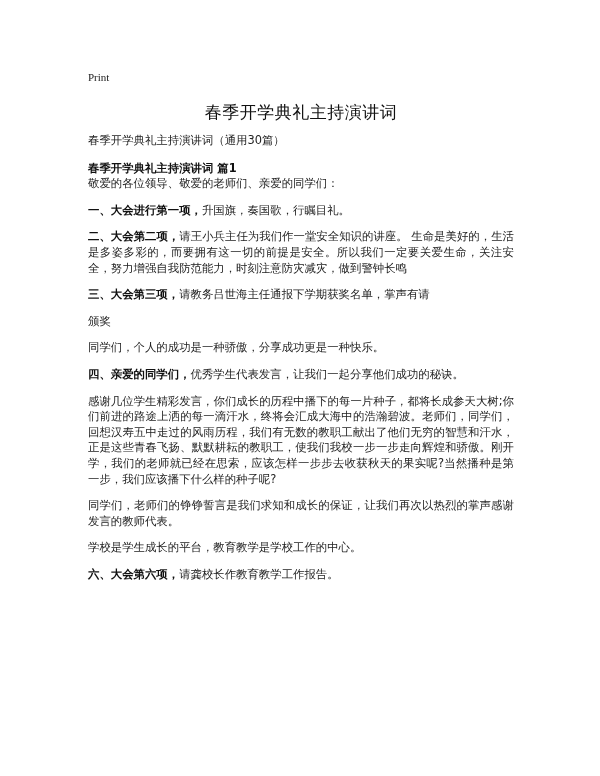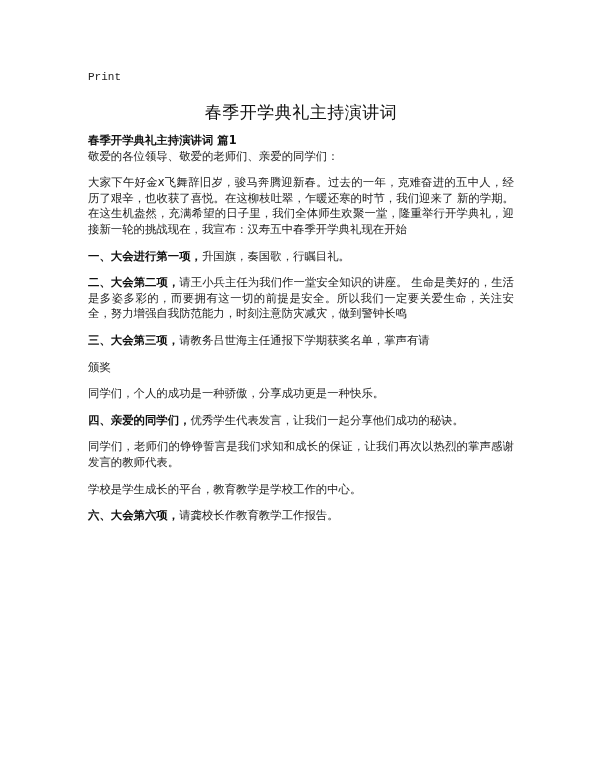--- a/index.html
+++ b/index.html
@@ -5,21 +5,21 @@
     html, body { margin: 0; padding: 0; background: #ffffff; }
     body {
       width: 600px; height: 776px; overflow: hidden; position: relative;
       color: #1a1a1a;
       font-family: "DejaVu Sans", sans-serif;
     }
     .page {
       position: absolute; left: 88px; top: 70px; width: 426px;
     }
     .print-label {
-      font-family: Liberation Mono, monospace;
+      font-family: Liberation Serif, serif;
       font-size: 11px; color: #222; line-height: 14px; margin: 0 0 16px 0;
     }
     .doc-title {
       font-size: 17px; text-align: center; font-weight: normal;
       margin: 17px 0 10px 0; line-height: 22px; color: #111;
       letter-spacing: 0.5px;
     }
     p {
       margin: 0 0 11px 0; font-size: 11.4px; line-height: 15.6px; color: #222;
       text-align: justify;
@@ -27,26 +27,27 @@
     .subtitle { margin-bottom: 12px; }
     .section-heading { font-weight: bold; color: #111; margin-bottom: 0; }
     .lead { font-weight: bold; color: #111; }
   </style>
 </head>
 <body>
 
 <div class="page">
   <div class="print-label">Print</div>
   <h1 class="doc-title">春季开学典礼主持演讲词</h1>
+  <p class="subtitle">春季开学典礼主持演讲词（通用30篇）</p>
   <p class="section-heading">春季开学典礼主持演讲词 篇1</p>
 
   <p><span class="lead"></span><span>敬爱的各位领导、敬爱的老师们、亲爱的同学们：</span></p>
-  <p><span class="lead"></span><span>大家下午好金x飞舞辞旧岁，骏马奔腾迎新春。过去的一年，克难奋进的五中人，经历了艰辛，也收获了喜悦。在这柳枝吐翠，乍暖还寒的时节，我们迎来了 新的学期。在这生机盎然，充满希望的日子里，我们全体师生欢聚一堂，隆重举行开学典礼，迎接新一轮的挑战现在，我宣布：汉寿五中春季开学典礼现在开始</span></p>
   <p><span class="lead">一、大会进行第一项，</span><span>升国旗，奏国歌，行瞩目礼。</span></p>
   <p><span class="lead">二、大会第二项，</span><span>请王小兵主任为我们作一堂安全知识的讲座。 生命是美好的，生活是多姿多彩的，而要拥有这一切的前提是安全。所以我们一定要关爱生命，关注安全，努力增强自我防范能力，时刻注意防灾减灾，做到警钟长鸣</span></p>
   <p><span class="lead">三、大会第三项，</span><span>请教务吕世海主任通报下学期获奖名单，掌声有请</span></p>
   <p><span class="lead"></span><span>颁奖</span></p>
   <p><span class="lead"></span><span>同学们，个人的成功是一种骄傲，分享成功更是一种快乐。</span></p>
   <p><span class="lead">四、亲爱的同学们，</span><span>优秀学生代表发言，让我们一起分享他们成功的秘诀。</span></p>
+  <p><span class="lead"></span><span>感谢几位学生精彩发言，你们成长的历程中播下的每一片种子，都将长成参天大树;你们前进的路途上洒的每一滴汗水，终将会汇成大海中的浩瀚碧波。老师们，同学们，回想汉寿五中走过的风雨历程，我们有无数的教职工献出了他们无穷的智慧和汗水，正是这些青春飞扬、默默耕耘的教职工，使我们我校一步一步走向辉煌和骄傲。刚开学，我们的老师就已经在思索，应该怎样一步步去收获秋天的果实呢?当然播种是第一步，我们应该播下什么样的种子呢?</span></p>
   <p><span class="lead"></span><span>同学们，老师们的铮铮誓言是我们求知和成长的保证，让我们再次以热烈的掌声感谢发言的教师代表。</span></p>
   <p><span class="lead"></span><span>学校是学生成长的平台，教育教学是学校工作的中心。</span></p>
   <p><span class="lead">六、大会第六项，</span><span>请龚校长作教育教学工作报告。</span></p>
 </div>
 
 </body></html>

